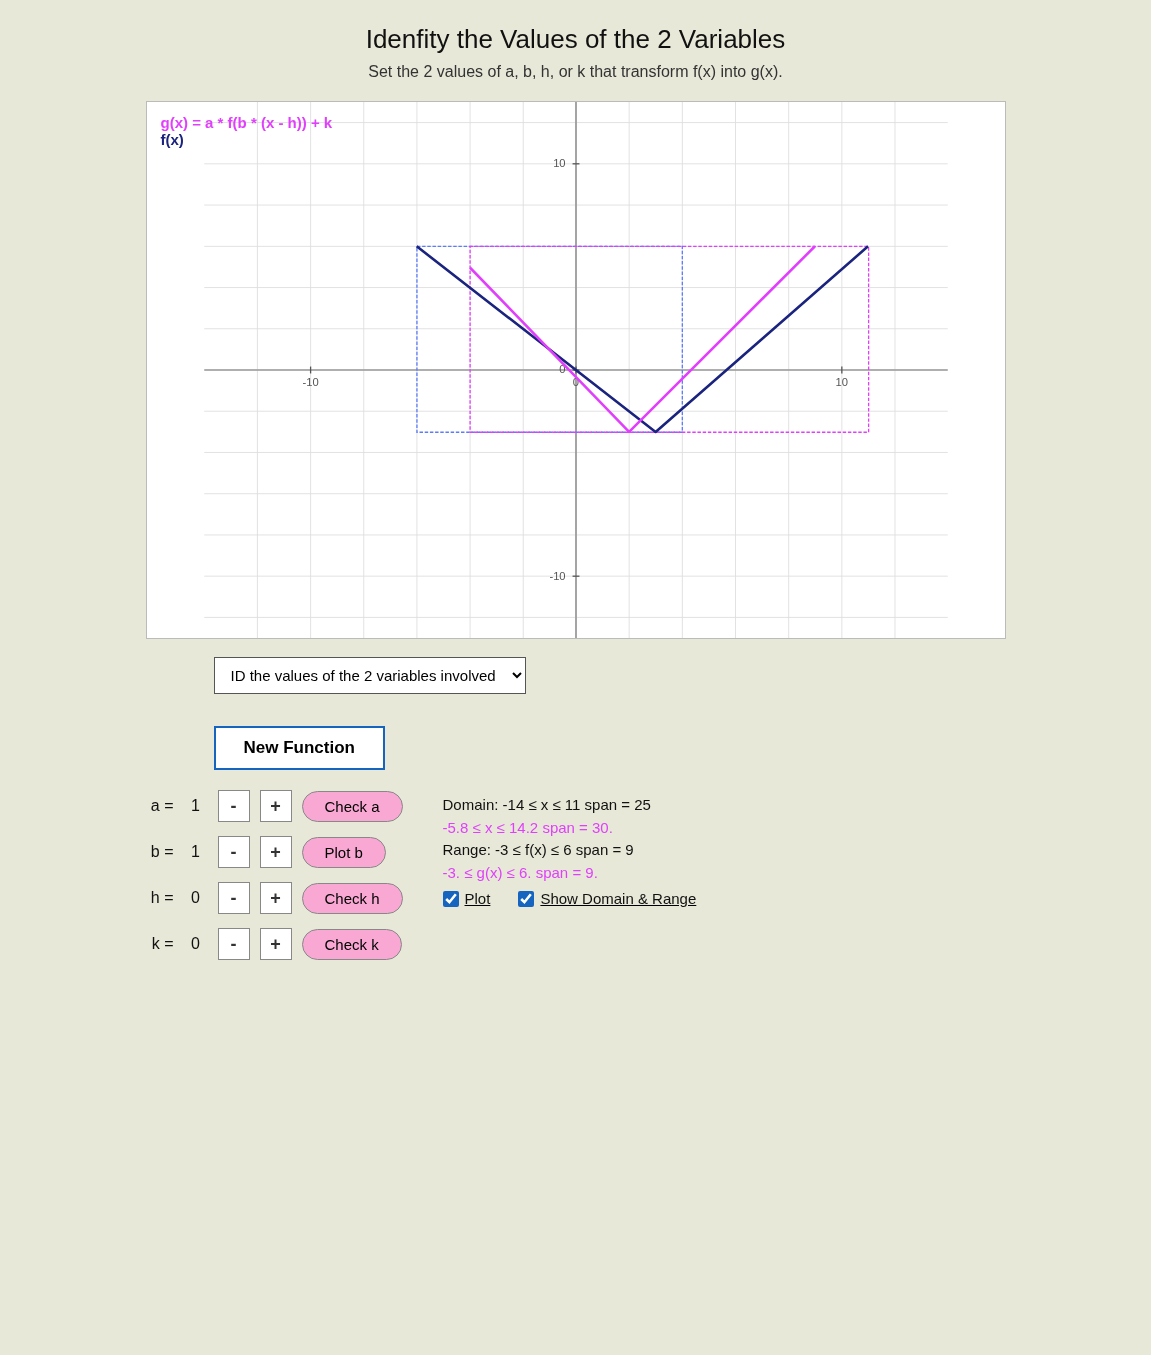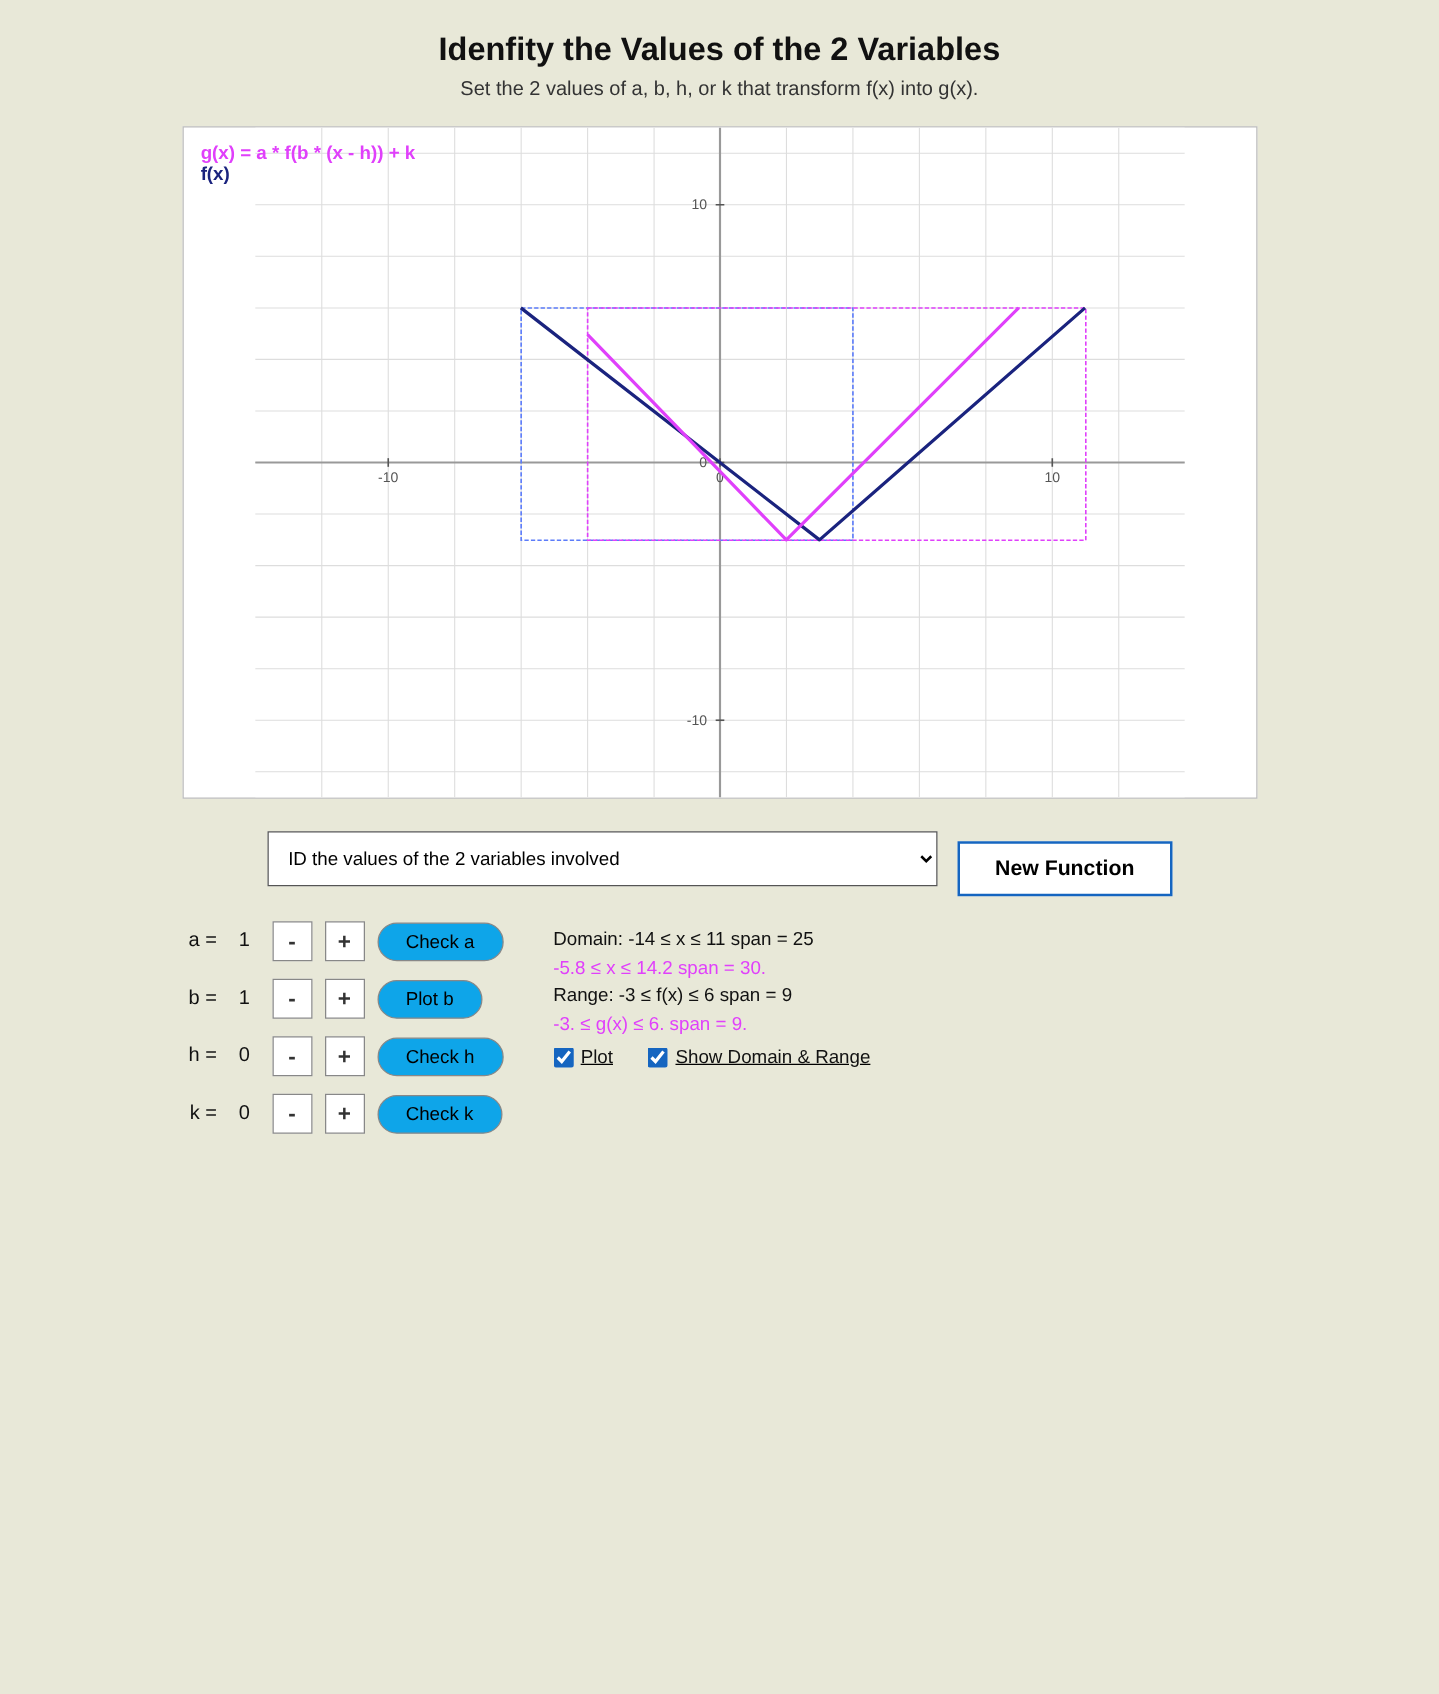--- a/index.html
+++ b/index.html
@@ -8,21 +8,21 @@
       font-family: Arial, sans-serif;
       width: 1151px;
       min-height: 1355px;
       display: flex;
       flex-direction: column;
       align-items: center;
       padding: 24px 20px;
     }
     .page-title {
       font-size: 26px;
-      font-weight: bold;
+      font-weight: normal;
       color: #111;
       margin-bottom: 8px;
       text-align: center;
     }
     .subtitle {
       font-size: 16px;
       color: #333;
       margin-bottom: 20px;
       text-align: center;
     }
@@ -45,24 +45,25 @@
       font-weight: bold;
       color: #e040fb;
     }
     .legend-fx {
       font-size: 15px;
       font-weight: bold;
       color: #1a237e;
     }
     .controls-row {
       display: flex;
-      align-items: center;
+      align-items: flex-start;
       gap: 16px;
       margin-bottom: 20px;
       width: 724px;
+      flex-direction: column;
     }
     .dropdown-select {
       border: 1px solid #555;
       background: #fff;
       padding: 8px 12px;
       font-size: 15px;
       cursor: pointer;
       flex: 1;
       height: 44px;
     }
@@ -115,21 +116,21 @@
       cursor: pointer;
       display: flex;
       align-items: center;
       justify-content: center;
       font-weight: bold;
       color: #333;
     }
     .check-btn {
       border: 1px solid #888;
       border-radius: 20px;
-      background: #0ea5e9;
+      background: #f9a8d4;
       padding: 6px 22px;
       font-size: 15px;
       cursor: pointer;
       white-space: nowrap;
     }
     .info-panel {
       flex: 1;
       display: flex;
       flex-direction: column;
       gap: 0;

